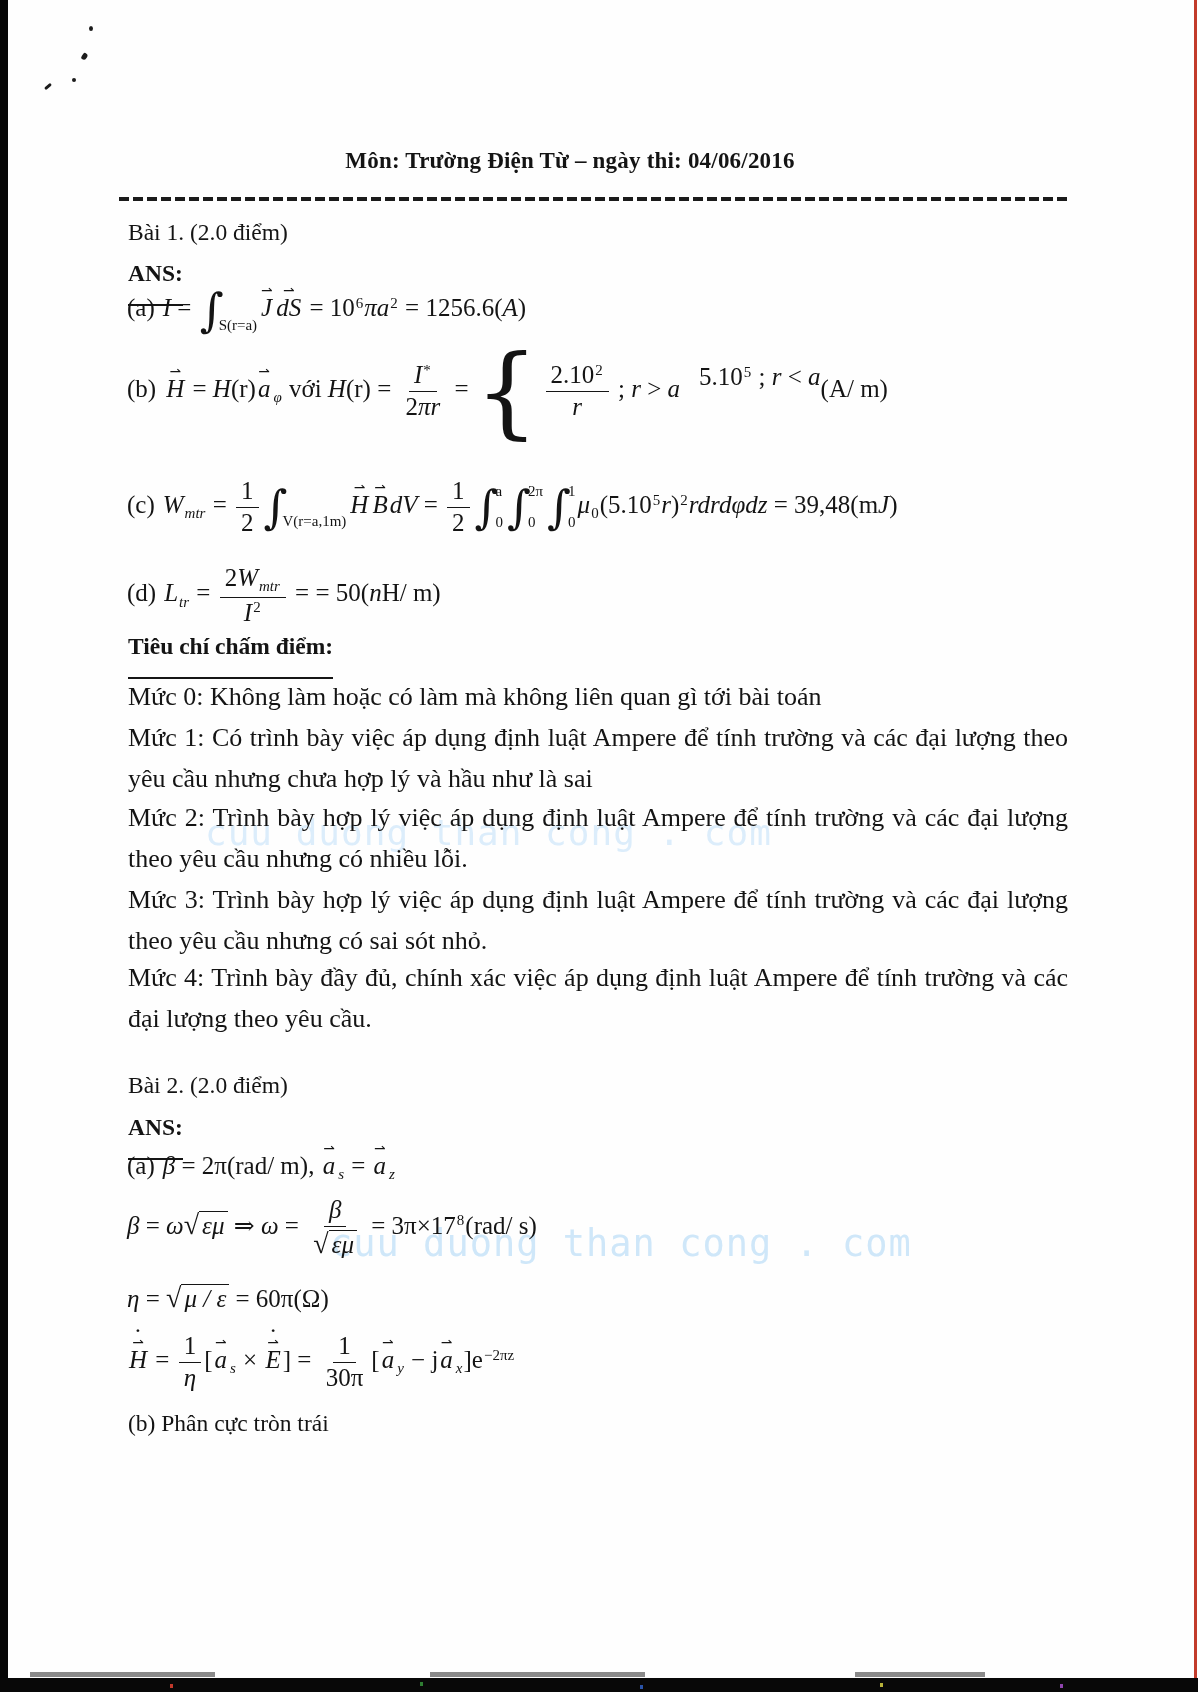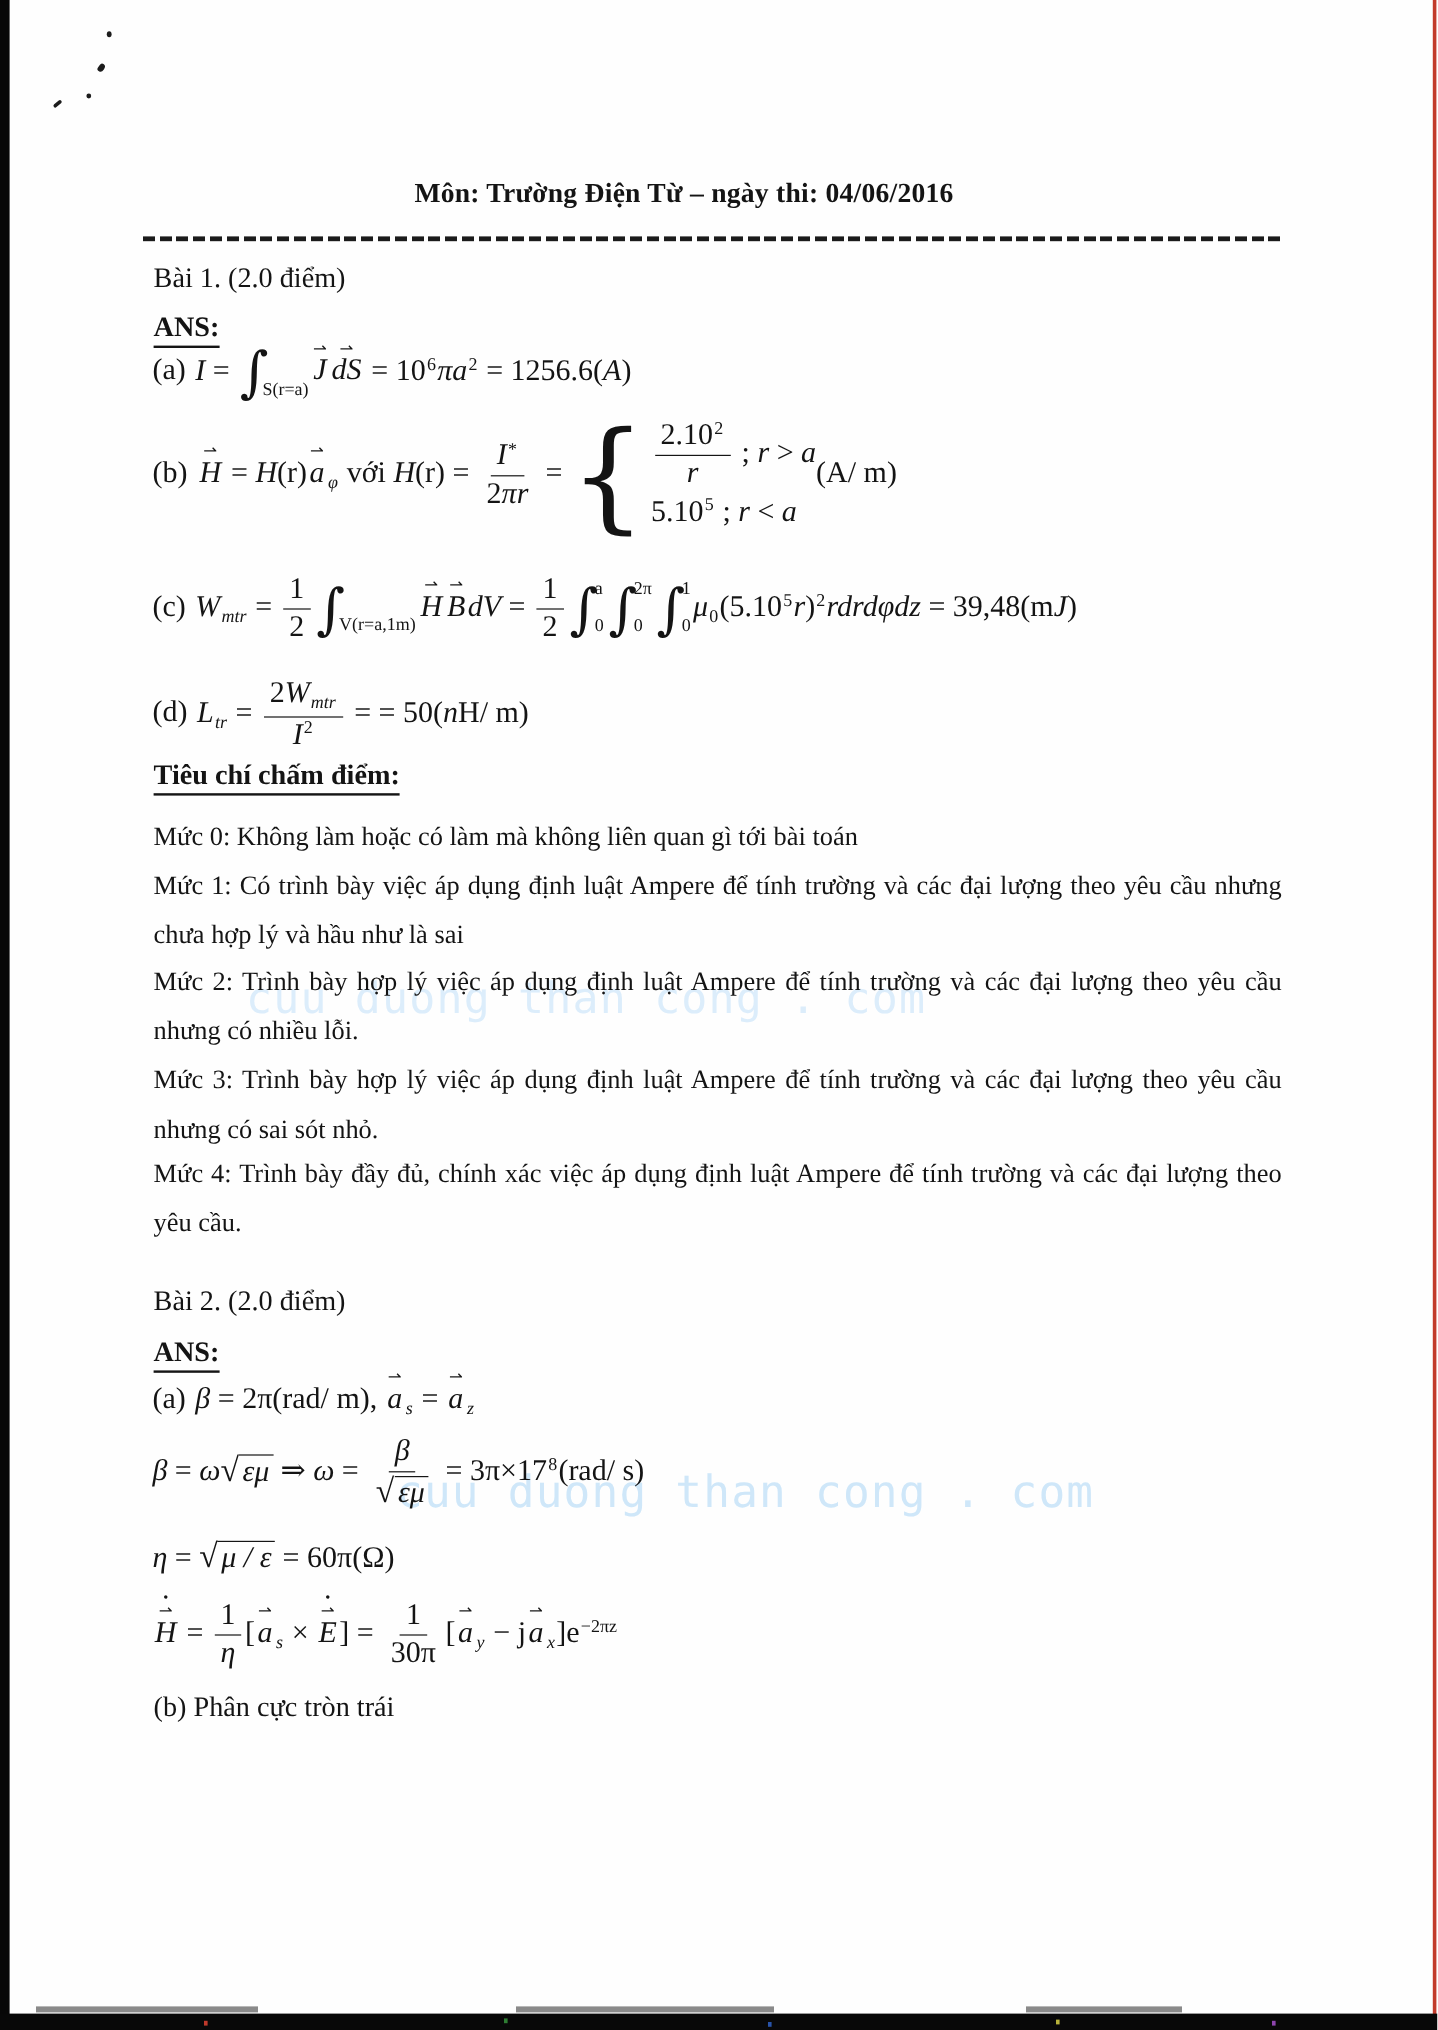--- a/index.html
+++ b/index.html
@@ -33,23 +33,23 @@
   #t2{top:148px}
   #dash{top:197px;left:119px;width:949px;height:4px;
         background:repeating-linear-gradient(90deg,#1b1b1b 0 10px,transparent 10px 14px)}
   .htext{font-size:23.5px}
   #h-bai1{top:219px;left:128px}
   #ans1{top:260px;left:128px}
   #h-tc{top:633px;left:128px}
   #h-bai2{top:1072px;left:128px}
   #ans2{top:1114px;left:128px}
   #b2b{top:1410px;left:128px}
-  .hul{font-weight:bold;border-bottom:2.5px solid #151515;padding-bottom:1px;font-size:23.5px;display:inline-block}
+  .hul{font-weight:bold;border-bottom:2.5px solid #151515;padding-bottom:17px;font-size:23.5px;display:inline-block}
 
-  .para{left:128px;width:940px;font-size:22px;line-height:41px;text-align:justify}
+  .para{left:128px;width:940px;font-size:26px;line-height:41px;text-align:justify}
   #m0{top:676px}
   #m1{top:717px}
   #m2{top:797px}
   #m3{top:879px}
   #m4{top:957px}
 
   
   .formula{position:absolute;left:127px;font-size:25px;white-space:nowrap;line-height:1.3;z-index:2}
   #f1a{top:290px}
   #f1b{top:349px}
@@ -74,21 +74,21 @@
   .intw{display:inline-flex;align-items:center;vertical-align:middle;margin:0 2px}
   .ints{font-size:46px;line-height:.9;font-family:"DejaVu Serif",serif}
   .intl{display:inline-flex;flex-direction:column;justify-content:space-between;height:46px;
         font-size:15px;line-height:1;margin-left:-3px}
   .isub{font-size:15px;transform:translateY(15px);margin-left:-5px}
   .sqrtw{white-space:nowrap}
   .sqrtw .rs{font-size:1.12em}
   .sqrtw .rc{border-top:1.7px solid #151515;padding:0 3px}
   .cases{display:inline-flex;align-items:center;vertical-align:middle}
   .cases .cb{font-size:100px;line-height:.85;font-weight:300;font-family:"DejaVu Serif",serif}
-  .crows{display:inline-flex;flex-direction:column;gap:1px;margin-left:4px}
+  .crows{display:inline-flex;flex-direction:row;gap:19px;margin-left:4px}
   .crow{white-space:nowrap}
 </style>
 </head>
 <body>
 
 <div class="page">
 
   <div class="wm" id="wm1">cuu duong than cong . com</div>
   <div class="wm" id="wm2">cuu duong than cong . com</div>
 

